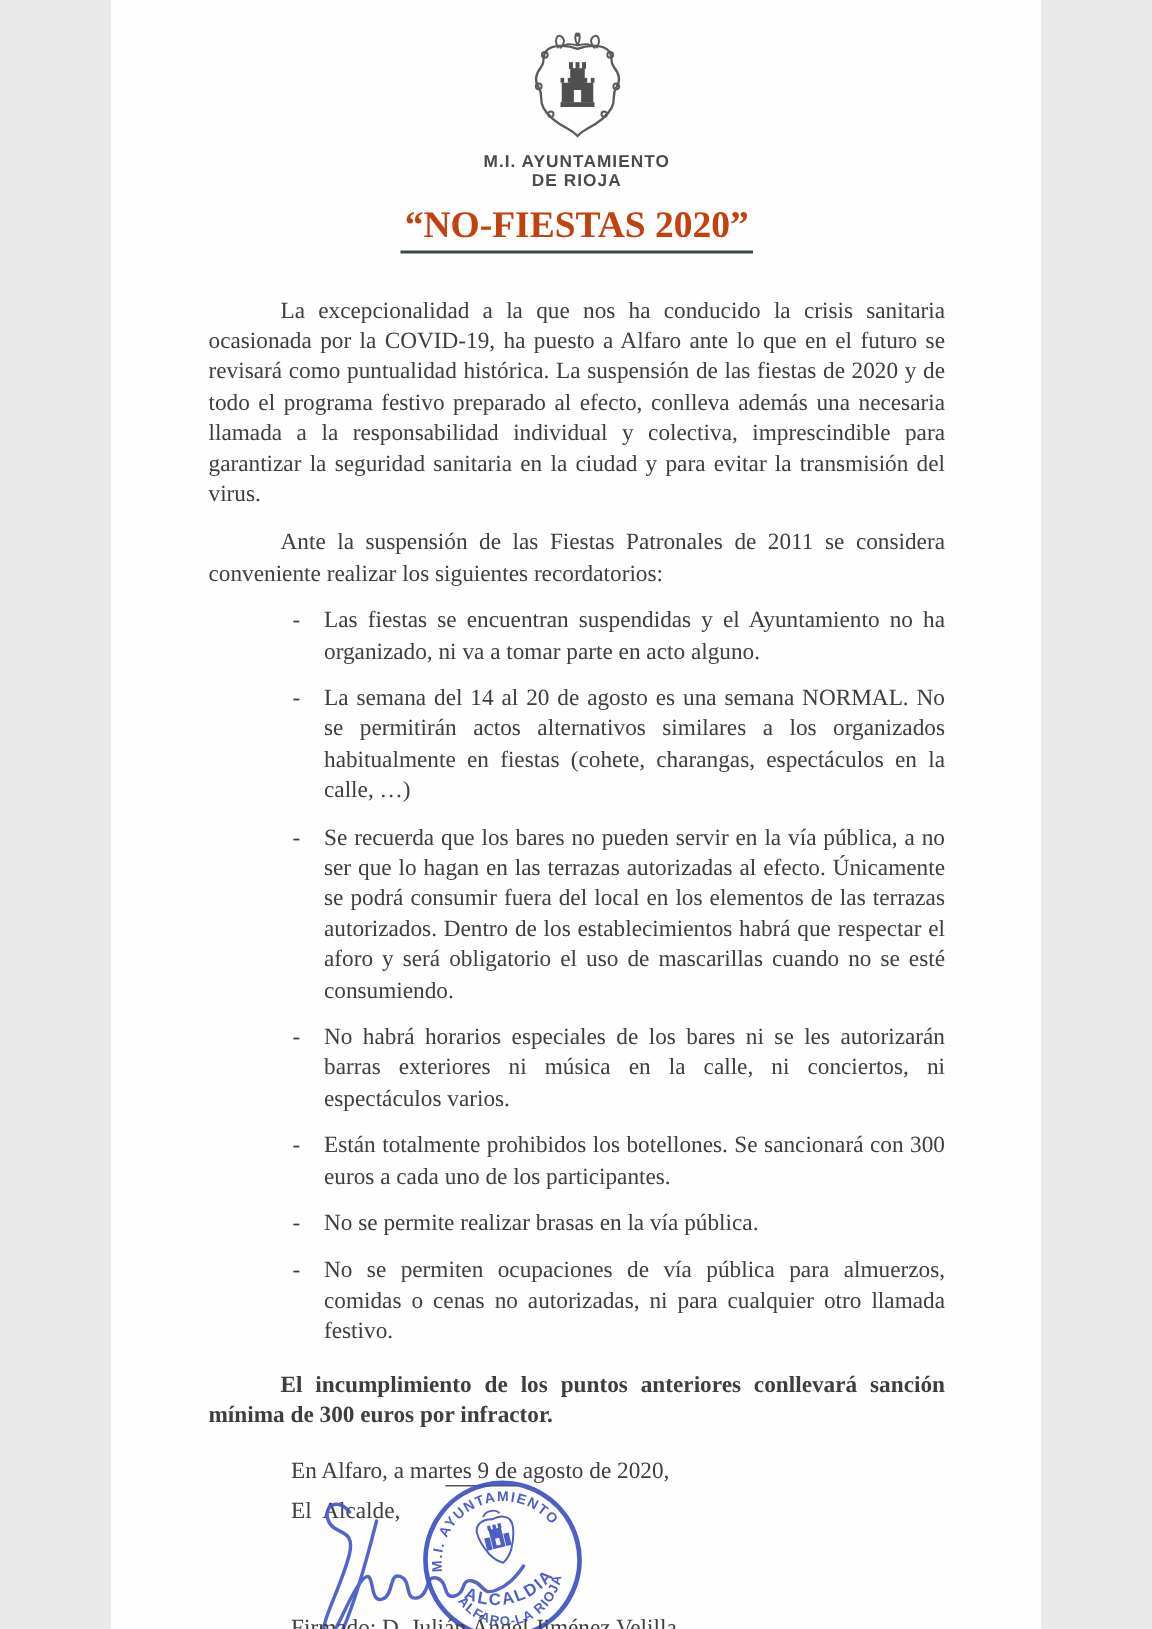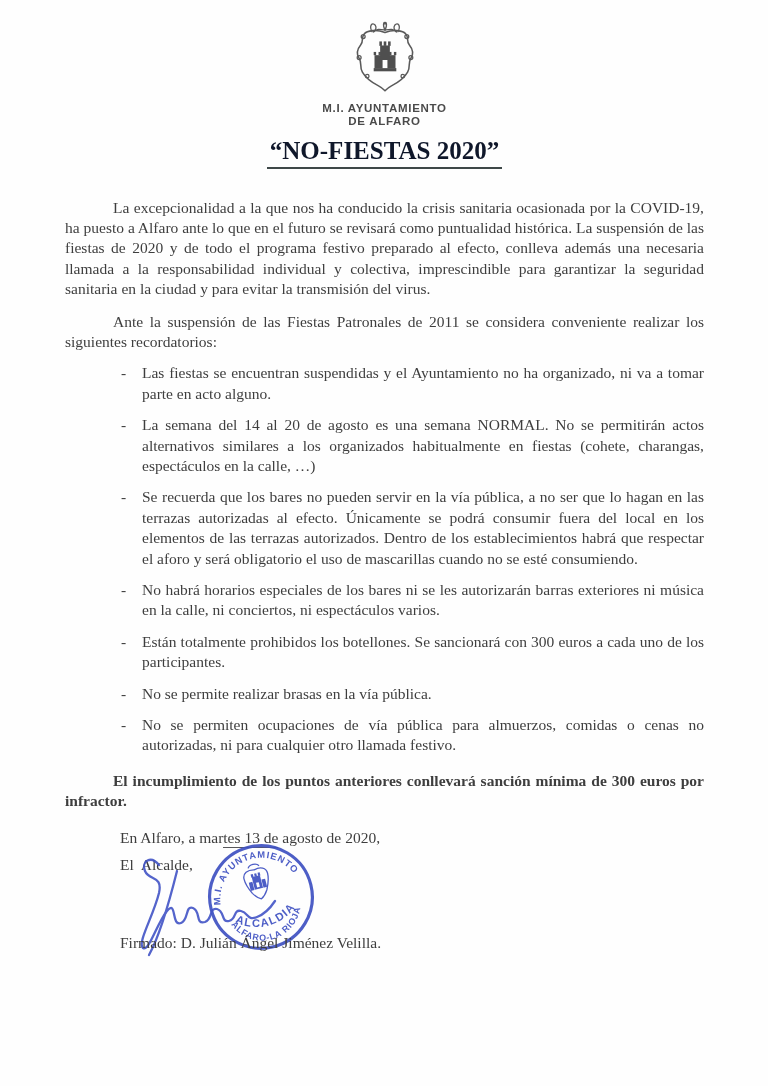--- a/index.html
+++ b/index.html
@@ -1,18 +1,18 @@
 <!DOCTYPE html>
 <html><head>
 <meta charset="utf-8">
 <style>
   html, body { margin: 0; padding: 0; background: #e9e9e9; }
   .page {
     position: relative;
-    width: 768px;
+    width: 620px;
     height: 1086px;
     margin: 0 auto;
     background: #fefefe;
     color: #3e3e3e;
     font-family: "Liberation Serif", serif;
     font-size: 15.5px;
     line-height: 20.4px;
     overflow: hidden;
   }
   .content { padding: 18px 64px 0 65px; }
@@ -40,21 +40,21 @@
     color: #3b4545;
     border-bottom: 4px solid #3e4848;
     padding: 0 9px 5px 9px;
   }
   .subtitle-wrap { text-align: center; margin-top: 9px; }
   .doc-subtitle {
     display: inline-block;
     font-size: 25px;
     font-weight: 700;
     line-height: 1.1;
-    color: #0f172a;
+    color: #c2410c;
     border-bottom: 2.5px solid #3e4848;
     padding: 0 3px 2px 3px;
   }
 
   
   .para { text-align: justify; text-indent: 48px; margin: 12px 0 0 0; }
   .para.first { margin-top: 29px; }
   .para.closing { margin-top: 15px; font-weight: bold; }
   .bullet { position: relative; padding-left: 77px; text-align: justify; margin-top: 11px; }
   .bullet .marker { position: absolute; left: 56px; top: 0; }
@@ -101,21 +101,21 @@
           <rect x="48.4" y="29" width="3.2" height="5.5"></rect>
           <rect x="53.8" y="29" width="3.2" height="5.5"></rect>
           <rect x="36" y="42" width="3" height="4"></rect>
             <rect x="42" y="42" width="3" height="4"></rect>
           <rect x="55" y="42" width="3" height="4"></rect>
             <rect x="61" y="42" width="3" height="4"></rect>
         </g>
         <rect x="47" y="52" width="6" height="10" fill="#fefefe"></rect>
       </svg>
       <div class="org-line">M.I. AYUNTAMIENTO</div>
-      <div class="org-line">DE ALFARO</div>
+      <div class="org-line">DE RIOJA</div>
     </div>
 
     <div class="subtitle-wrap">
       <span class="doc-subtitle">“NO-FIESTAS 2020”</span>
     </div>
 
     <p class="para first">La excepcionalidad a la que nos ha conducido la crisis sanitaria ocasionada por la COVID-19, ha puesto a Alfaro ante lo que en el futuro se revisará como puntualidad histórica. La suspensión de las fiestas de 2020 y de todo el programa festivo preparado al efecto, conlleva además una necesaria llamada a la responsabilidad individual y colectiva, imprescindible para garantizar la seguridad sanitaria en la ciudad y para evitar la transmisión del virus.</p>
     <p class="para">Ante la suspensión de las Fiestas Patronales de 2011 se considera conveniente realizar los siguientes recordatorios:</p>
 
     <div class="bullet">
@@ -142,21 +142,21 @@
       <span class="marker">-</span>
       <span>No se permite realizar brasas en la vía pública.</span>
     </div>
     <div class="bullet">
       <span class="marker">-</span>
       <span>No se permiten ocupaciones de vía pública para almuerzos, comidas o cenas no autorizadas, ni para cualquier otro llamada festivo.</span>
     </div>
 
     <p class="para closing">El incumplimiento de los puntos anteriores conllevará sanción mínima de 300 euros por infractor.</p>
 
-    <div class="date-line"><span>En Alfaro, a mar</span><span class="date-underline">tes 13 de</span><span> agosto de 2020,</span></div>
+    <div class="date-line"><span>En Alfaro, a mar</span><span class="date-underline">tes 9 de</span><span> agosto de 2020,</span></div>
     <div class="alcalde-line">El Alcalde,</div>
 
     <div class="sig-zone">
 
       <svg class="stamp-svg" width="112" height="112" viewBox="0 0 120 120" opacity="0.92">
         <defs>
           <path id="arcTop" d="M 16,62 A 44,44 0 1 1 104,62"></path>
           <path id="arcBottom" d="M 19,66 A 41,41 0 0 0 101,66"></path>
           <path id="arcAlcaldia" d="M 24,77 A 52,52 0 0 0 96,77"></path>
         </defs>

